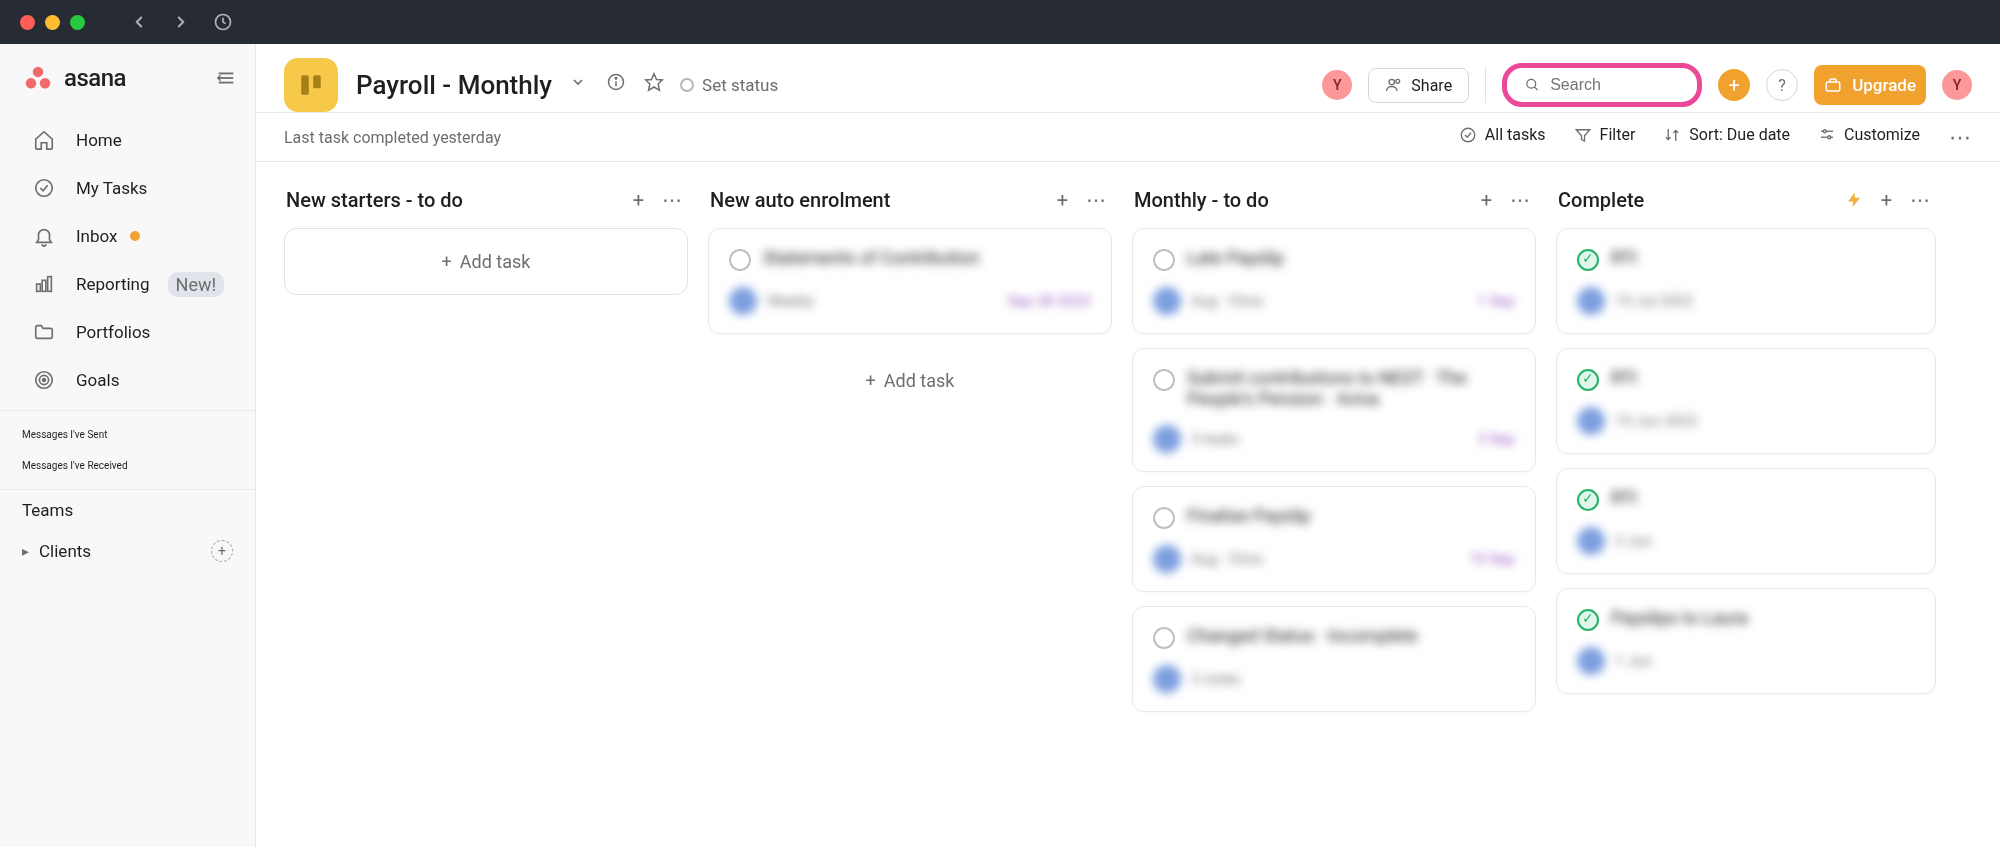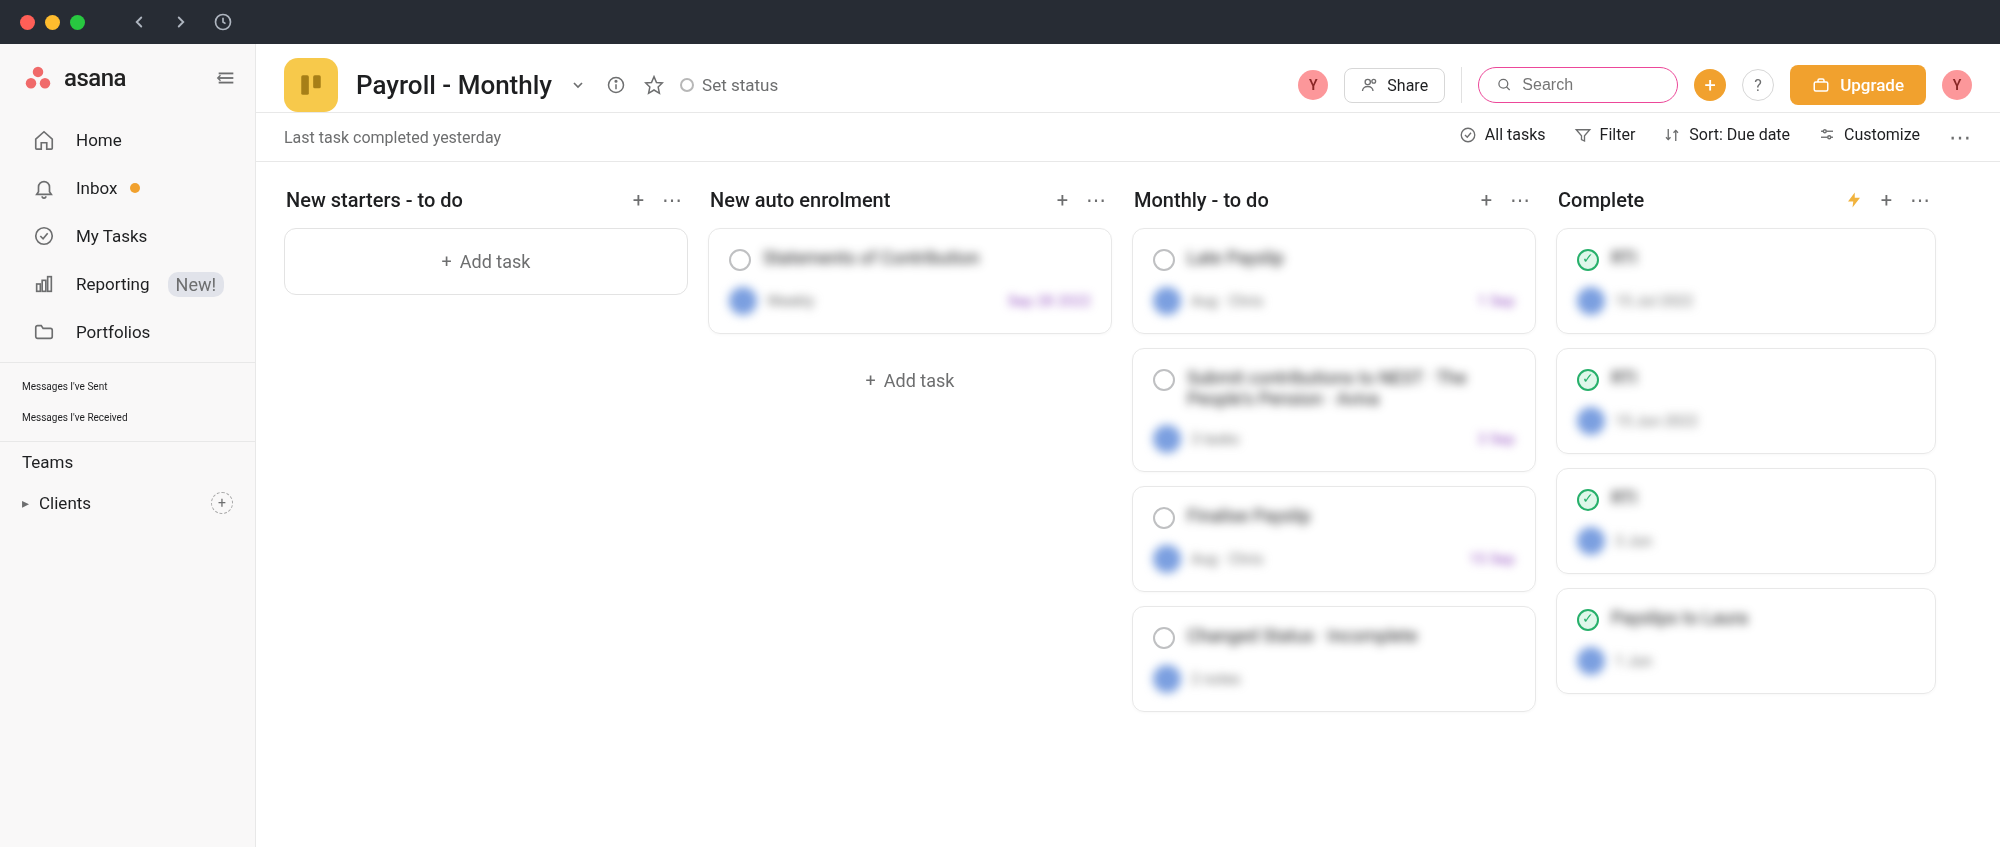--- a/index.html
+++ b/index.html
@@ -108,21 +108,21 @@
       width: 54px; height: 54px;
       background: #f7c94b;
       border-radius: 14px;
       display: flex; align-items: center; justify-content: center;
     }
     .project-title {
       font-size: 26px;
       font-weight: 500;
       color: #1e1f21;
     }
-    .title-group { display: flex; align-items: center; gap: 14px; }
+    .title-group { display: flex; gap: 14px; }
     .hdr-icon { color: #6d6e6f; width: 24px; height: 24px; display: flex; align-items: center; justify-content: center; font-size: 18px; cursor: pointer; }
     .set-status { display: flex; align-items: center; gap: 8px; color: #6d6e6f; font-size: 17px; cursor: pointer; }
     .status-dot { width: 14px; height: 14px; border: 2px solid #b7b7b7; border-radius: 50%; }
 
     .header-right { margin-left: auto; display: flex; align-items: center; gap: 16px; }
     .avatar {
       width: 30px; height: 30px; border-radius: 50%;
       background: #fc979a;
       color: #8a2626;
       display: flex; align-items: center; justify-content: center;
@@ -130,34 +130,34 @@
     }
     .share-btn {
       display: flex; align-items: center; gap: 8px;
       border: 1px solid #d7d7d7; border-radius: 8px;
       padding: 7px 16px; font-size: 16px; color: #1e1f21;
       cursor: pointer;
     }
     .vdiv { width: 1px; height: 36px; background: #e1e1e1; }
     .search-box {
       display: flex; align-items: center; gap: 10px;
-      border: 1px solid #ec4899; border-radius: 20px;
+      border: 5px solid #ec4899; border-radius: 20px;
       padding: 8px 18px; width: 200px;
     }
     .search-box input { border: none; outline: none; font-size: 16px; width: 100%; background: transparent; }
     .circle-btn {
       width: 32px; height: 32px; border-radius: 50%;
       display: flex; align-items: center; justify-content: center;
       cursor: pointer;
     }
     .circle-btn.orange { background: #f1a12e; color: #fff; font-size: 20px; }
     .circle-btn.gray { border: 1px solid #d7d7d7; color: #6d6e6f; font-size: 16px; }
     .upgrade-btn {
       background: #f1a12e; color: #fff;
-      border-radius: 8px; padding: 10px 22px;
+      border-radius: 8px; padding: 10px 10px;
       display: flex; align-items: center; gap: 10px;
       font-size: 17px; font-weight: 500; cursor: pointer;
     }
 
     .tabs { display: flex; gap: 28px; margin-top: 10px; margin-left: 72px; }
     .tab {
       padding: 10px 0 14px 0;
       font-size: 17px; color: #6d6e6f;
       cursor: pointer; border-bottom: 3px solid transparent;
     }
@@ -277,54 +277,64 @@
         <span class="nav-icon">
           <svg width="22" height="22" viewBox="0 0 24 24" fill="none" stroke="currentColor" stroke-width="1.8">
               <path d="M3 11l9-8 9 8v10a1 1 0 0 1-1 1h-5v-7h-6v7H4a1 1 0 0 1-1-1z"></path>
             </svg>
         </span>
         <span>Home</span>
       </div>
       <div class="nav-item">
         <span class="nav-icon">
           <svg width="22" height="22" viewBox="0 0 24 24" fill="none" stroke="currentColor" stroke-width="1.8">
+              <circle cx="12" cy="12" r="9"></circle>
+              <polyline points="8 12 11 15 16 9"></polyline>
+            </svg>
+        </span>
+        <span>My Tasks</span>
+      </div>
+      <div class="nav-item">
+        <span class="nav-icon">
+          <svg width="22" height="22" viewBox="0 0 24 24" fill="none" stroke="currentColor" stroke-width="1.8">
               <path d="M18 16v-5a6 6 0 1 0-12 0v5l-2 3h16z"></path>
               <path d="M10 21a2 2 0 0 0 4 0"></path>
             </svg>
         </span>
         <span>Inbox</span>
         <span class="badge-dot"></span>
-      </div>
-      <div class="nav-item">
-        <span class="nav-icon">
-          <svg width="22" height="22" viewBox="0 0 24 24" fill="none" stroke="currentColor" stroke-width="1.8">
-              <circle cx="12" cy="12" r="9"></circle>
-              <polyline points="8 12 11 15 16 9"></polyline>
-            </svg>
-        </span>
-        <span>My Tasks</span>
       </div>
       <div class="nav-item">
         <span class="nav-icon">
           <svg width="22" height="22" viewBox="0 0 24 24" fill="none" stroke="currentColor" stroke-width="1.8">
               <rect x="4" y="12" width="4" height="8"></rect>
               <rect x="10" y="8" width="4" height="12"></rect>
               <rect x="16" y="4" width="4" height="16"></rect>
             </svg>
         </span>
         <span>Reporting</span>
         <span class="nav-tag">New!</span>
       </div>
       <div class="nav-item">
         <span class="nav-icon">
           <svg width="22" height="22" viewBox="0 0 24 24" fill="none" stroke="currentColor" stroke-width="1.8">
               <path d="M3 7a2 2 0 0 1 2-2h4l2 3h8a2 2 0 0 1 2 2v7a2 2 0 0 1-2 2H5a2 2 0 0 1-2-2z"></path>
             </svg>
         </span>
         <span>Portfolios</span>
+      </div>
+      <div class="nav-item">
+        <span class="nav-icon">
+          <svg width="22" height="22" viewBox="0 0 24 24" fill="none" stroke="currentColor" stroke-width="1.8">
+              <circle cx="12" cy="12" r="9"></circle>
+              <circle cx="12" cy="12" r="5"></circle>
+              <circle cx="12" cy="12" r="1.5" fill="currentColor"></circle>
+            </svg>
+        </span>
+        <span>Goals</span>
       </div>
     </div>
 
     <div class="sidebar-sub">
       <span class="sub-link">Messages I've Sent</span>
       <span class="sub-link">Messages I've Received</span>
     </div>
 
     <div class="teams-header">Teams</div>
     <div class="team-item">

